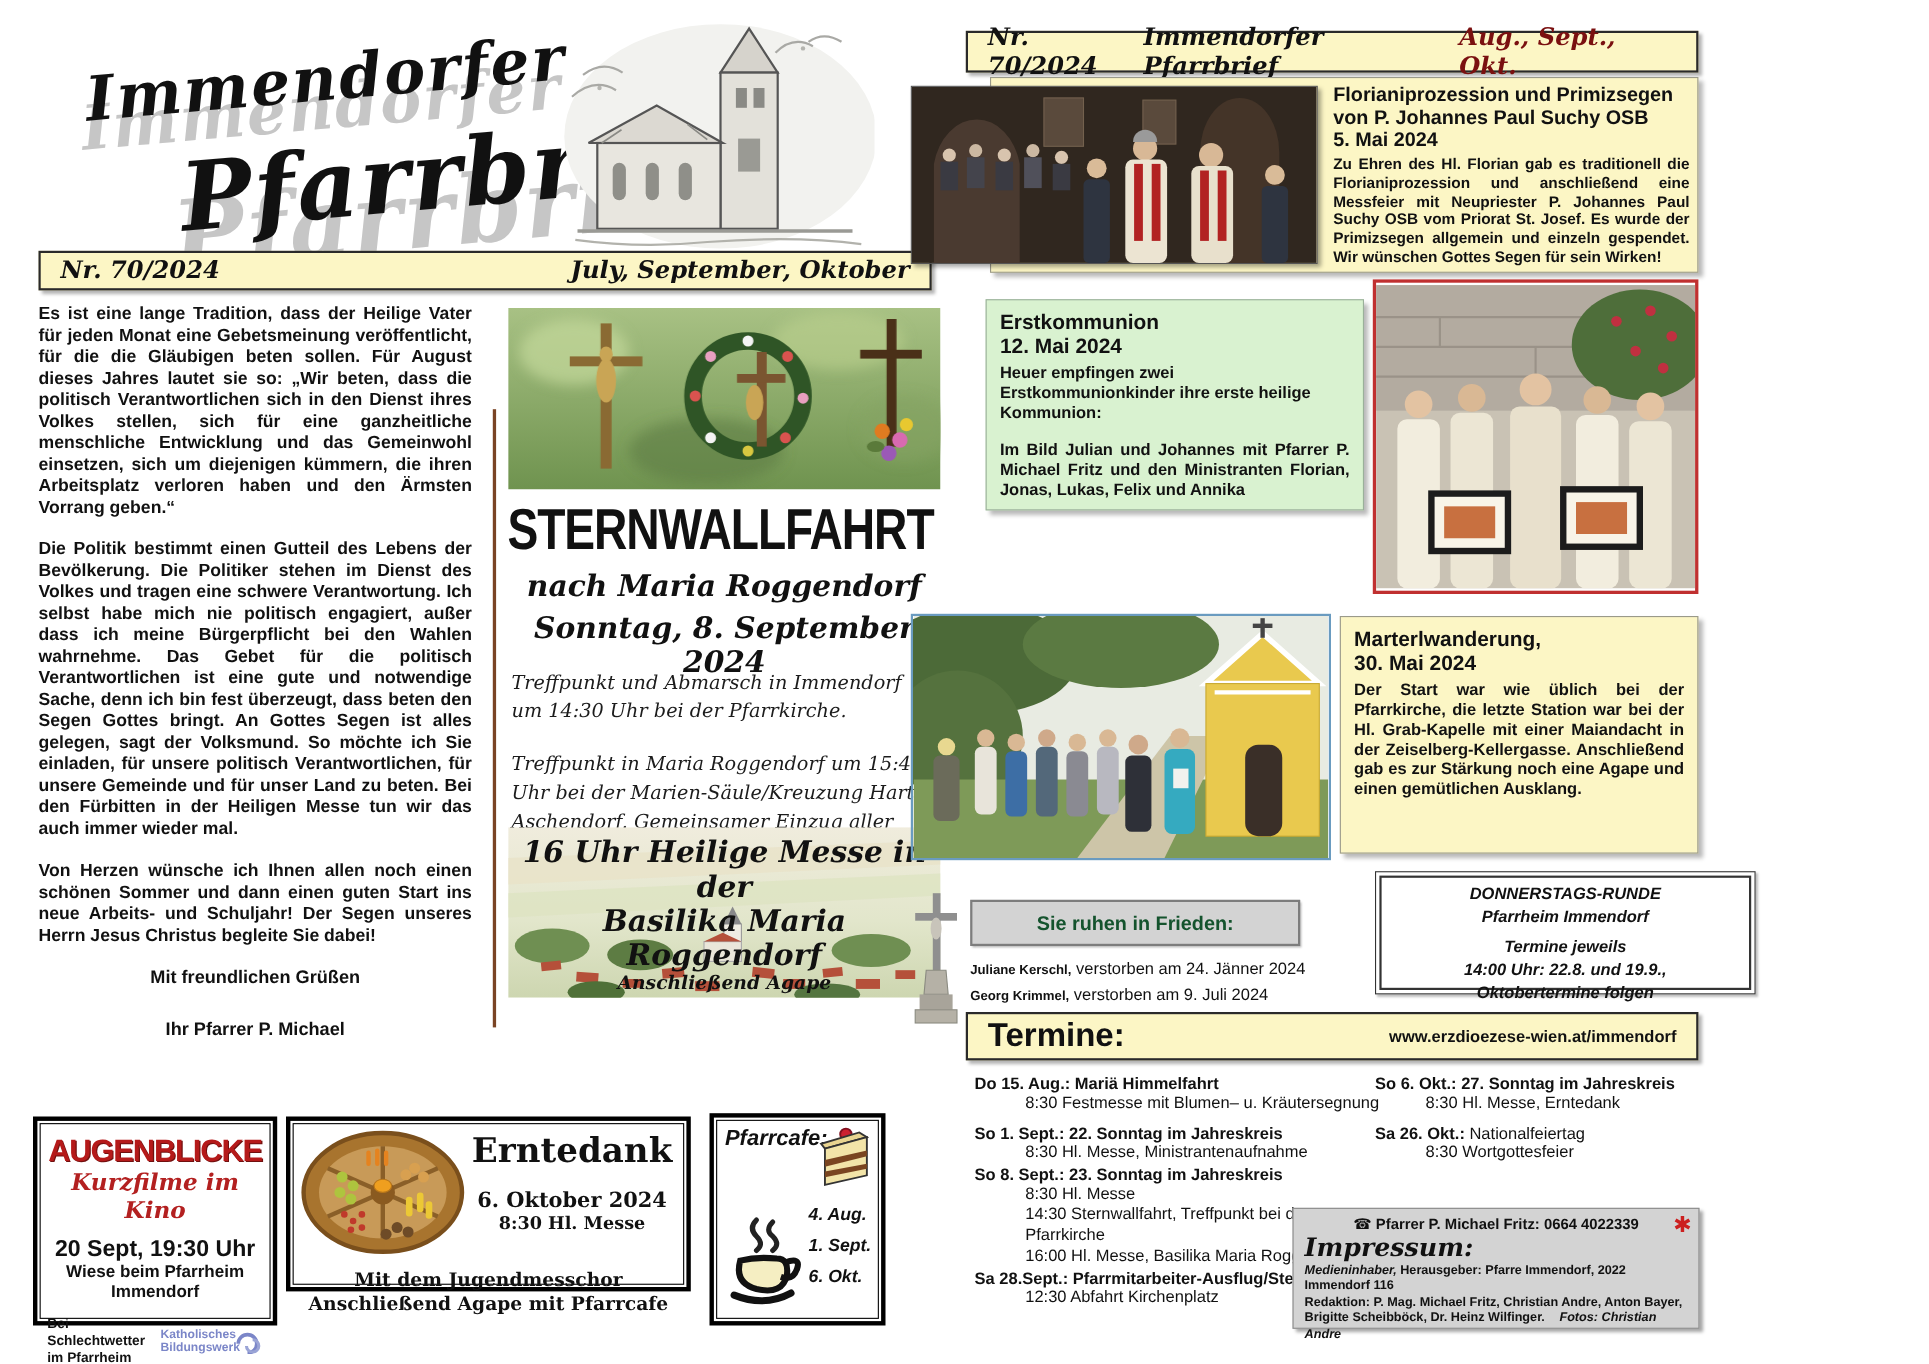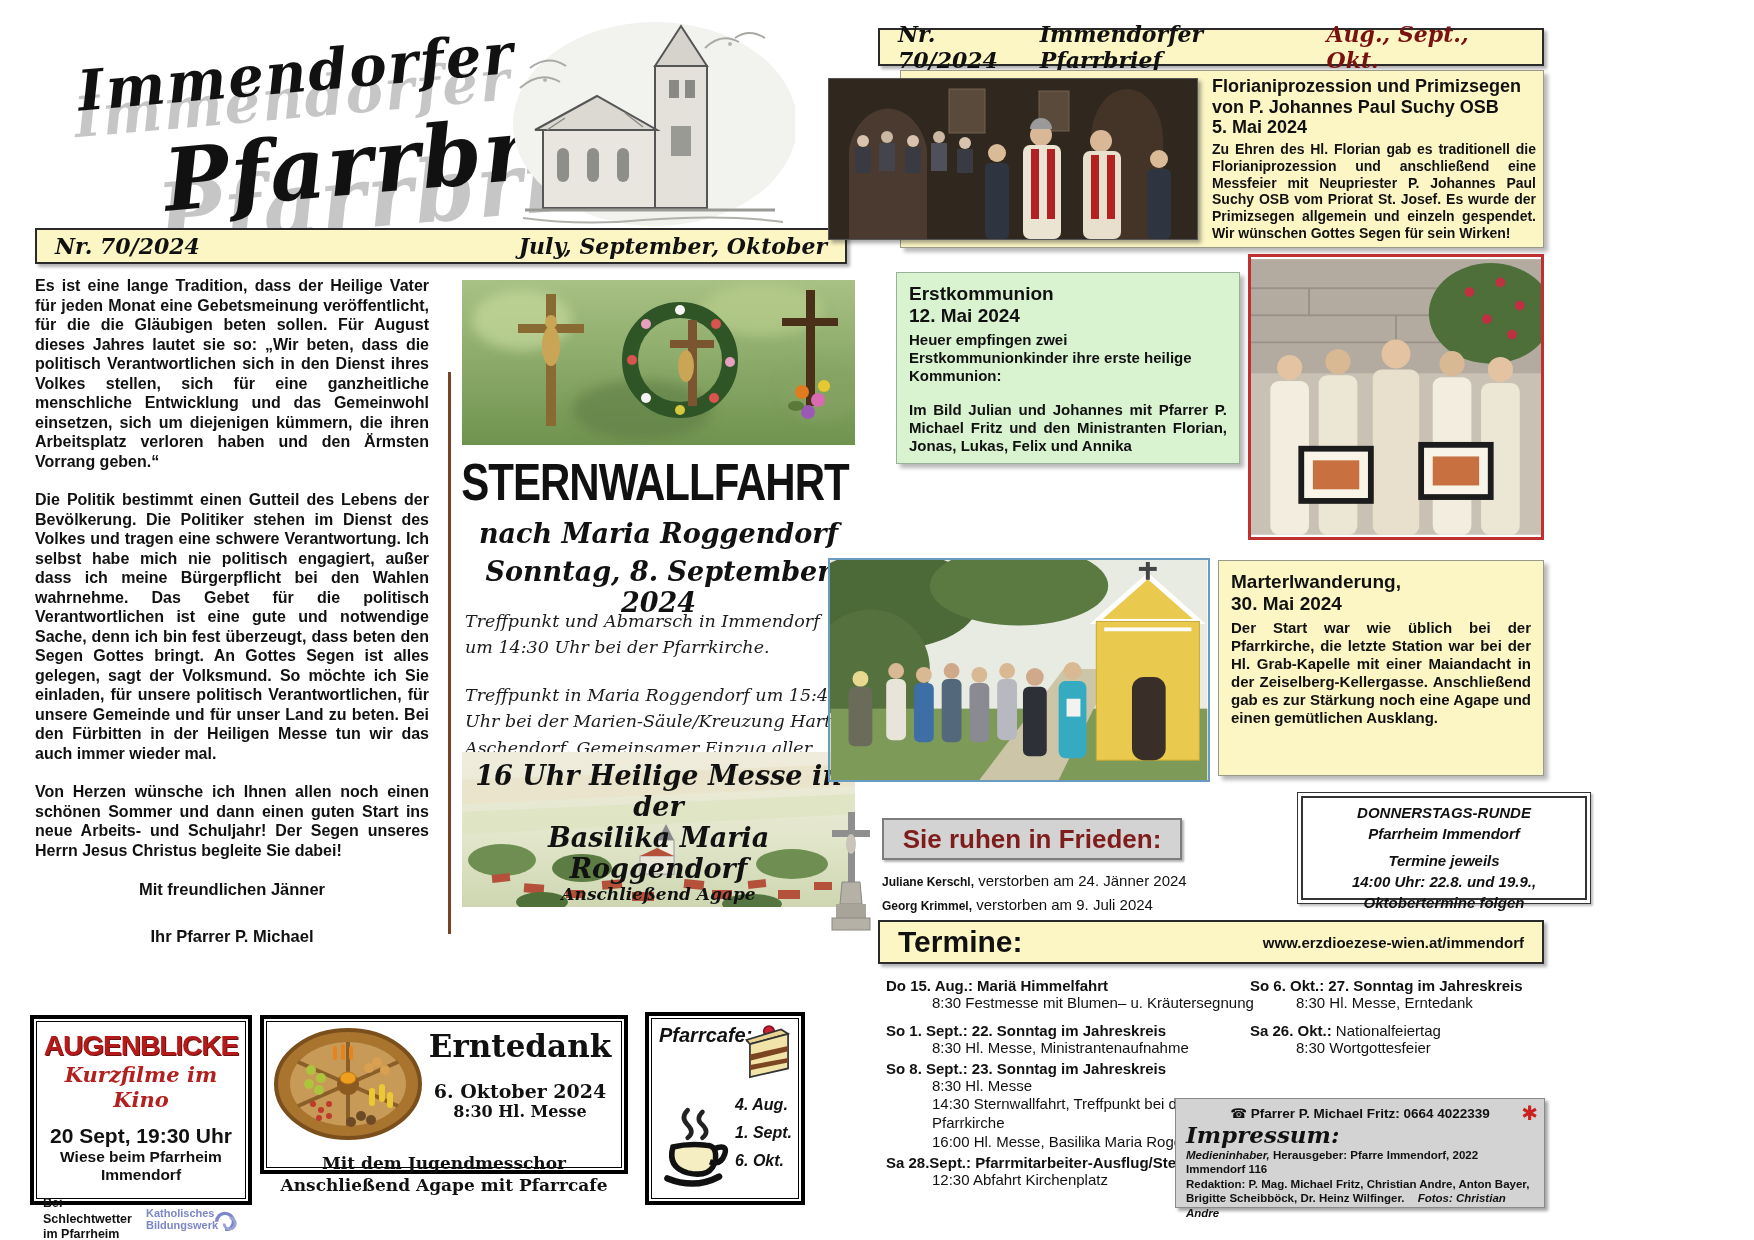--- a/index.html
+++ b/index.html
@@ -57,21 +57,21 @@
   .softbox{background:#fcf6c5;border:1px solid #9a9a8a;box-shadow:4px 4px 4px rgba(0,0,0,.28);}
   .greenbox{background:#d9f2d0;border:1px solid #9ab09a;box-shadow:4px 4px 4px rgba(0,0,0,.28);}
   .art-head{font-weight:800;font-size:18px;line-height:1.15;}
   .art-body{font-weight:700;font-size:14px;line-height:1.2;text-align:justify;}
   .photo-frame-red{border:3px solid #c03030;}
   .photo-frame-blue{border:2px solid #6a9bc0;}
   .photo-frame-thin{border:1px solid #555;box-shadow:3px 3px 4px rgba(0,0,0,.35);}
   
   .ruhen-bar{background:#d3d3d3;border:2px solid #7d7d7d;box-shadow:2px 2px 2px rgba(0,0,0,.3);
              display:flex;align-items:center;justify-content:center;}
-  .ruhen-bar span{font-weight:800;font-size:26px;color:#7f1d1d;}
+  .ruhen-bar span{font-weight:800;font-size:18px;color:#14532d;}
   .ruhen-name{font-weight:700;font-size:12px;}
   .ruhen-rest{font-weight:400;font-size:15px;}
   
   .donn{font-style:italic;font-weight:700;font-size:15px;text-align:center;line-height:1.4;}
   .donn .b{font-weight:800;}
   
   .term-title{font-weight:900;font-size:30px;}
   .term-url{font-weight:700;font-size:15px;}
   .t-head{font-weight:800;font-size:15px;margin-top:9px;}
   .t-head .normal{font-weight:400;}
@@ -116,21 +116,21 @@
 
   <div class="abs ybar" style="left:35px;top:228px;width:812px;height:36px;">
     <span class="script">Nr. 70/2024</span>
     <span class="script">July, September, Oktober</span>
   </div>
 
   <div class="abs letter" style="left:35px;top:276px;width:394px;">
     <p>Es ist eine lange Tradition, dass der Heilige Vater für jeden Monat eine Gebetsmeinung veröffentlicht, für die die Gläubigen beten sollen. Für August dieses Jahres lautet sie so: „Wir beten, dass die politisch Verantwortlichen sich in den Dienst ihres Volkes stellen, sich für eine ganzheitliche menschliche Entwicklung und das Gemeinwohl einsetzen, sich um diejenigen kümmern, die ihren Arbeitsplatz verloren haben und den Ärmsten Vorrang geben.“</p>
     <p>Die Politik bestimmt einen Gutteil des Lebens der Bevölkerung. Die Politiker stehen im Dienst des Volkes und tragen eine schwere Verantwortung. Ich selbst habe mich nie politisch engagiert, außer dass ich meine Bürgerpflicht bei den Wahlen wahrnehme. Das Gebet für die politisch Verantwortlichen ist eine gute und notwendige Sache, denn ich bin fest überzeugt, dass beten den Segen Gottes bringt. An Gottes Segen ist alles gelegen, sagt der Volksmund. So möchte ich Sie einladen, für unsere politisch Verantwortlichen, für unsere Gemeinde und für unser Land zu beten. Bei den Fürbitten in der Heiligen Messe tun wir das auch immer wieder mal.</p>
     <p>Von Herzen wünsche ich Ihnen allen noch einen schönen Sommer und dann einen guten Start ins neue Arbeits- und Schuljahr! Der Segen unseres Herrn Jesus Christus begleite Sie dabei!</p>
-    <div class="closing" style="margin-top:14px;">Mit freundlichen Jänner</div>
+    <div class="closing" style="margin-top:14px;">Mit freundlichen Grüßen</div>
     <div class="closing" style="margin-top:26px;">Ihr Pfarrer P. Michael</div>
   </div>
 
   <div class="abs divider-v" style="left:448px;top:372px;width:3px;height:562px;"></div>
 
   <div class="abs" style="left:462px;top:280px;width:393px;height:165px;">
     <svg width="393" height="165" viewBox="0 0 393 165">
       <defs>
         <linearGradient id="grn" x1="0" y1="0" x2="0" y2="1">
           <stop offset="0" stop-color="#a8c184"></stop>
@@ -507,21 +507,21 @@
   </div>
   <div class="abs" style="left:882px;top:872px;width:420px;">
     <div style="margin-bottom:6px;">
       <span class="ruhen-name">Juliane Kerschl,</span><span class="ruhen-rest"> verstorben am 24. Jänner 2024</span>
     </div>
     <div>
       <span class="ruhen-name">Georg Krimmel,</span><span class="ruhen-rest"> verstorben am 9. Juli 2024</span>
     </div>
   </div>
 
-  <div class="abs dbox2" style="left:1250px;top:792px;width:294px;height:112px;margin-left:47px;">
+  <div class="abs dbox2" style="left:1250px;top:792px;width:346px;height:112px;">
     <div class="in donn" style="padding:4px 2px;">
       <div class="b">DONNERSTAGS-RUNDE</div>
       <div>Pfarrheim Immendorf</div>
       <div style="margin-top:6px;">Termine jeweils</div>
       <div>14:00 Uhr:  22.8. und 19.9.,</div>
       <div>Oktobertermine folgen</div>
     </div>
   </div>
 
   <div class="abs ybar" style="left:878px;top:920px;width:666px;height:44px;">

